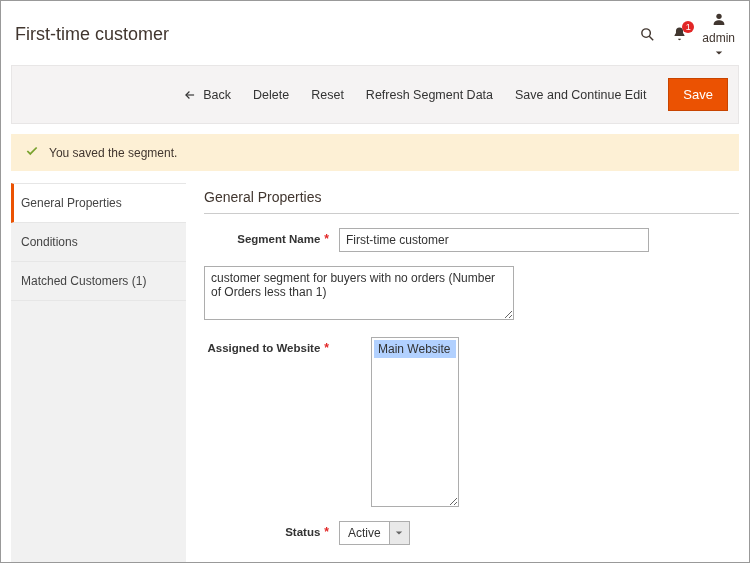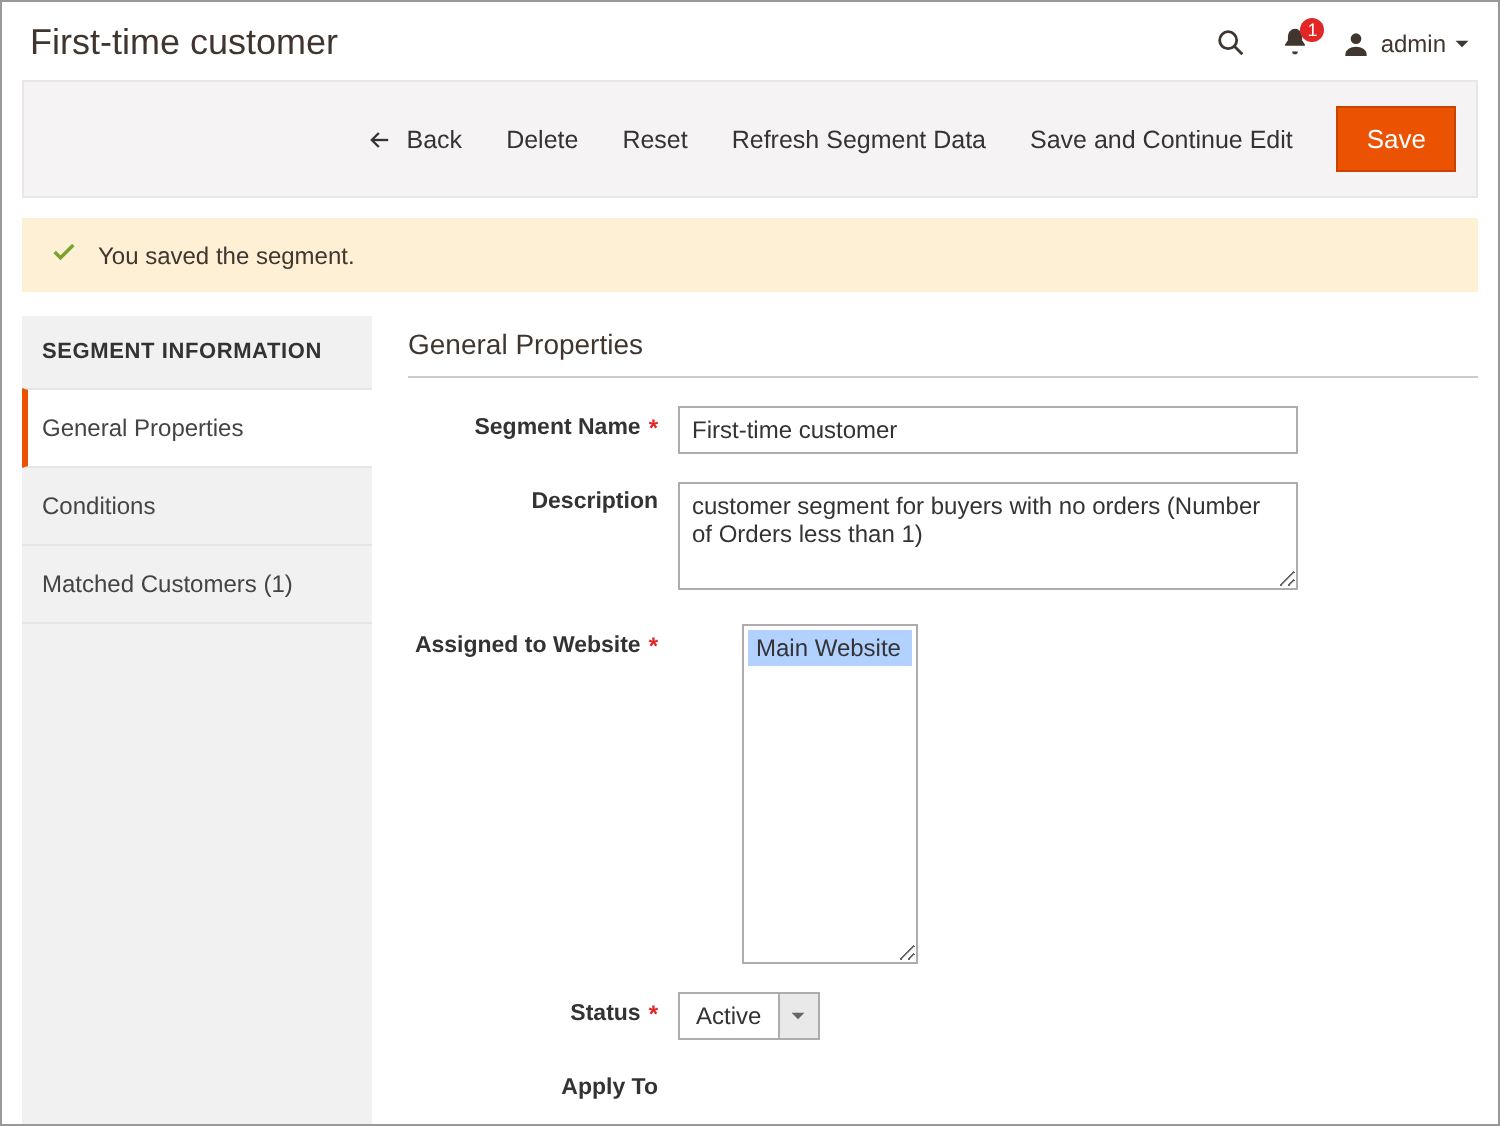--- a/index.html
+++ b/index.html
@@ -3,21 +3,21 @@
 <meta charset="utf-8">
 <style>
   * { box-sizing: border-box; margin: 0; padding: 0; }
   body { font-family: -apple-system, BlinkMacSystemFont, "Segoe UI", Helvetica, Arial, sans-serif; font-size: 12px; color: #333; background: #fff; width: 750px; height: 563px; overflow: hidden; border: 1px solid #999; }
   .header { display: flex; align-items: center; padding: 10px 14px 8px 14px; }
   .page-title { font-size: 18px; font-weight: 400; color: #41362f; flex: 1; }
   .header-icons { display: flex; align-items: center; gap: 14px; }
   .ico { width: 18px; height: 18px; display: inline-flex; align-items: center; justify-content: center; color: #41362f; }
   .bell-wrap { position: relative; }
   .badge { position: absolute; top: -4px; right: -6px; background: #e22626; color: #fff; border-radius: 8px; font-size: 9px; min-width: 12px; height: 12px; display: flex; align-items: center; justify-content: center; padding: 0 3px; }
-  .admin { display: flex; align-items: center; gap: 4px; font-size: 12px; color: #41362f; cursor: pointer; }
+  .admin { display: flex; align-items: center; gap: 4px; font-size: 12px; color: #41362f; cursor: pointer; flex-direction: column; }
   .admin svg.caret { width: 8px; height: 8px; }
 
   .actionbar { background: #f5f3f3; border: 1px solid #e8e6e6; margin: 0 10px; padding: 12px 10px; display: flex; justify-content: flex-end; align-items: center; gap: 22px; }
   .action-link { font-size: 12.5px; color: #333; cursor: pointer; background: none; border: none; }
   .action-back { display: flex; align-items: center; gap: 6px; }
   .btn-primary { background: #eb5202; color: #fff; border: 1px solid #c84400; padding: 8px 14px; font-size: 13px; cursor: pointer; }
 
   .success { background: #fdf0d5; margin: 10px 10px 0 10px; padding: 10px 14px; display: flex; align-items: center; gap: 10px; color: #41362f; font-size: 12px; }
   .success .check { color: #79a22e; }
 
@@ -95,41 +95,37 @@
   <span class="check">
     <svg viewBox="0 0 24 24" width="14" height="14" fill="none" stroke="currentColor" stroke-width="3">
         <polyline points="4 12 9 17 20 6"></polyline>
       </svg>
   </span>
   <span>You saved the segment.</span>
 </div>
 
 <div class="main">
   <div class="sidebar">
-    <div class="sidebar-title">SEGMENT INFORMATION</div>
     <div class="sidebar-item active"><span>General Properties</span></div>
     <div class="sidebar-item"><span>Conditions</span></div>
     <div class="sidebar-item"><span>Matched Customers (1)</span></div>
   </div>
 
   <div class="content">
     <div class="section-title">General Properties</div>
 
     <div class="form-row">
       <div class="form-label">
           <span>Segment Name</span>
           <span class="req">*</span>
         </div>
       <div class="form-field"><input type="text" class="txt" value="First-time customer" style=""></div>
     </div>
 
     <div class="form-row">
-      <div class="form-label">
-          <span>Description</span>
-        </div>
       <div class="form-field"><textarea class="txtarea" style="">customer segment for buyers with no orders (Number of Orders less than 1)</textarea></div>
     </div>
 
     <div class="form-row">
       <div class="form-label">
           <span>Assigned to Website</span>
           <span class="req">*</span>
         </div>
       <div class="form-field">
         <div class="multiselect">

